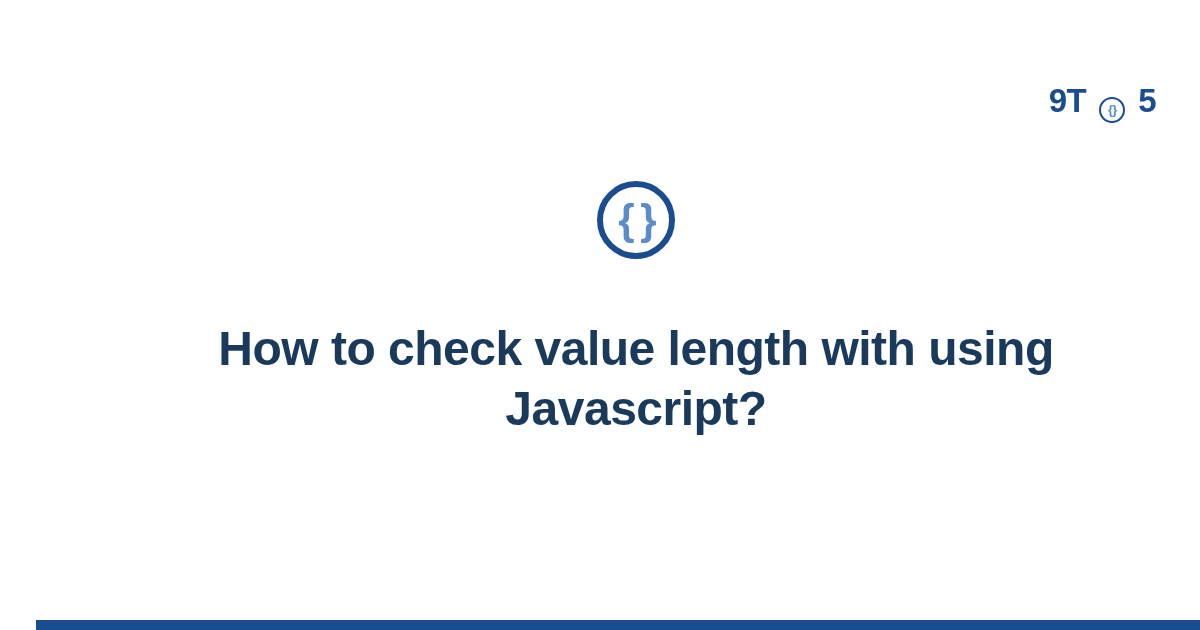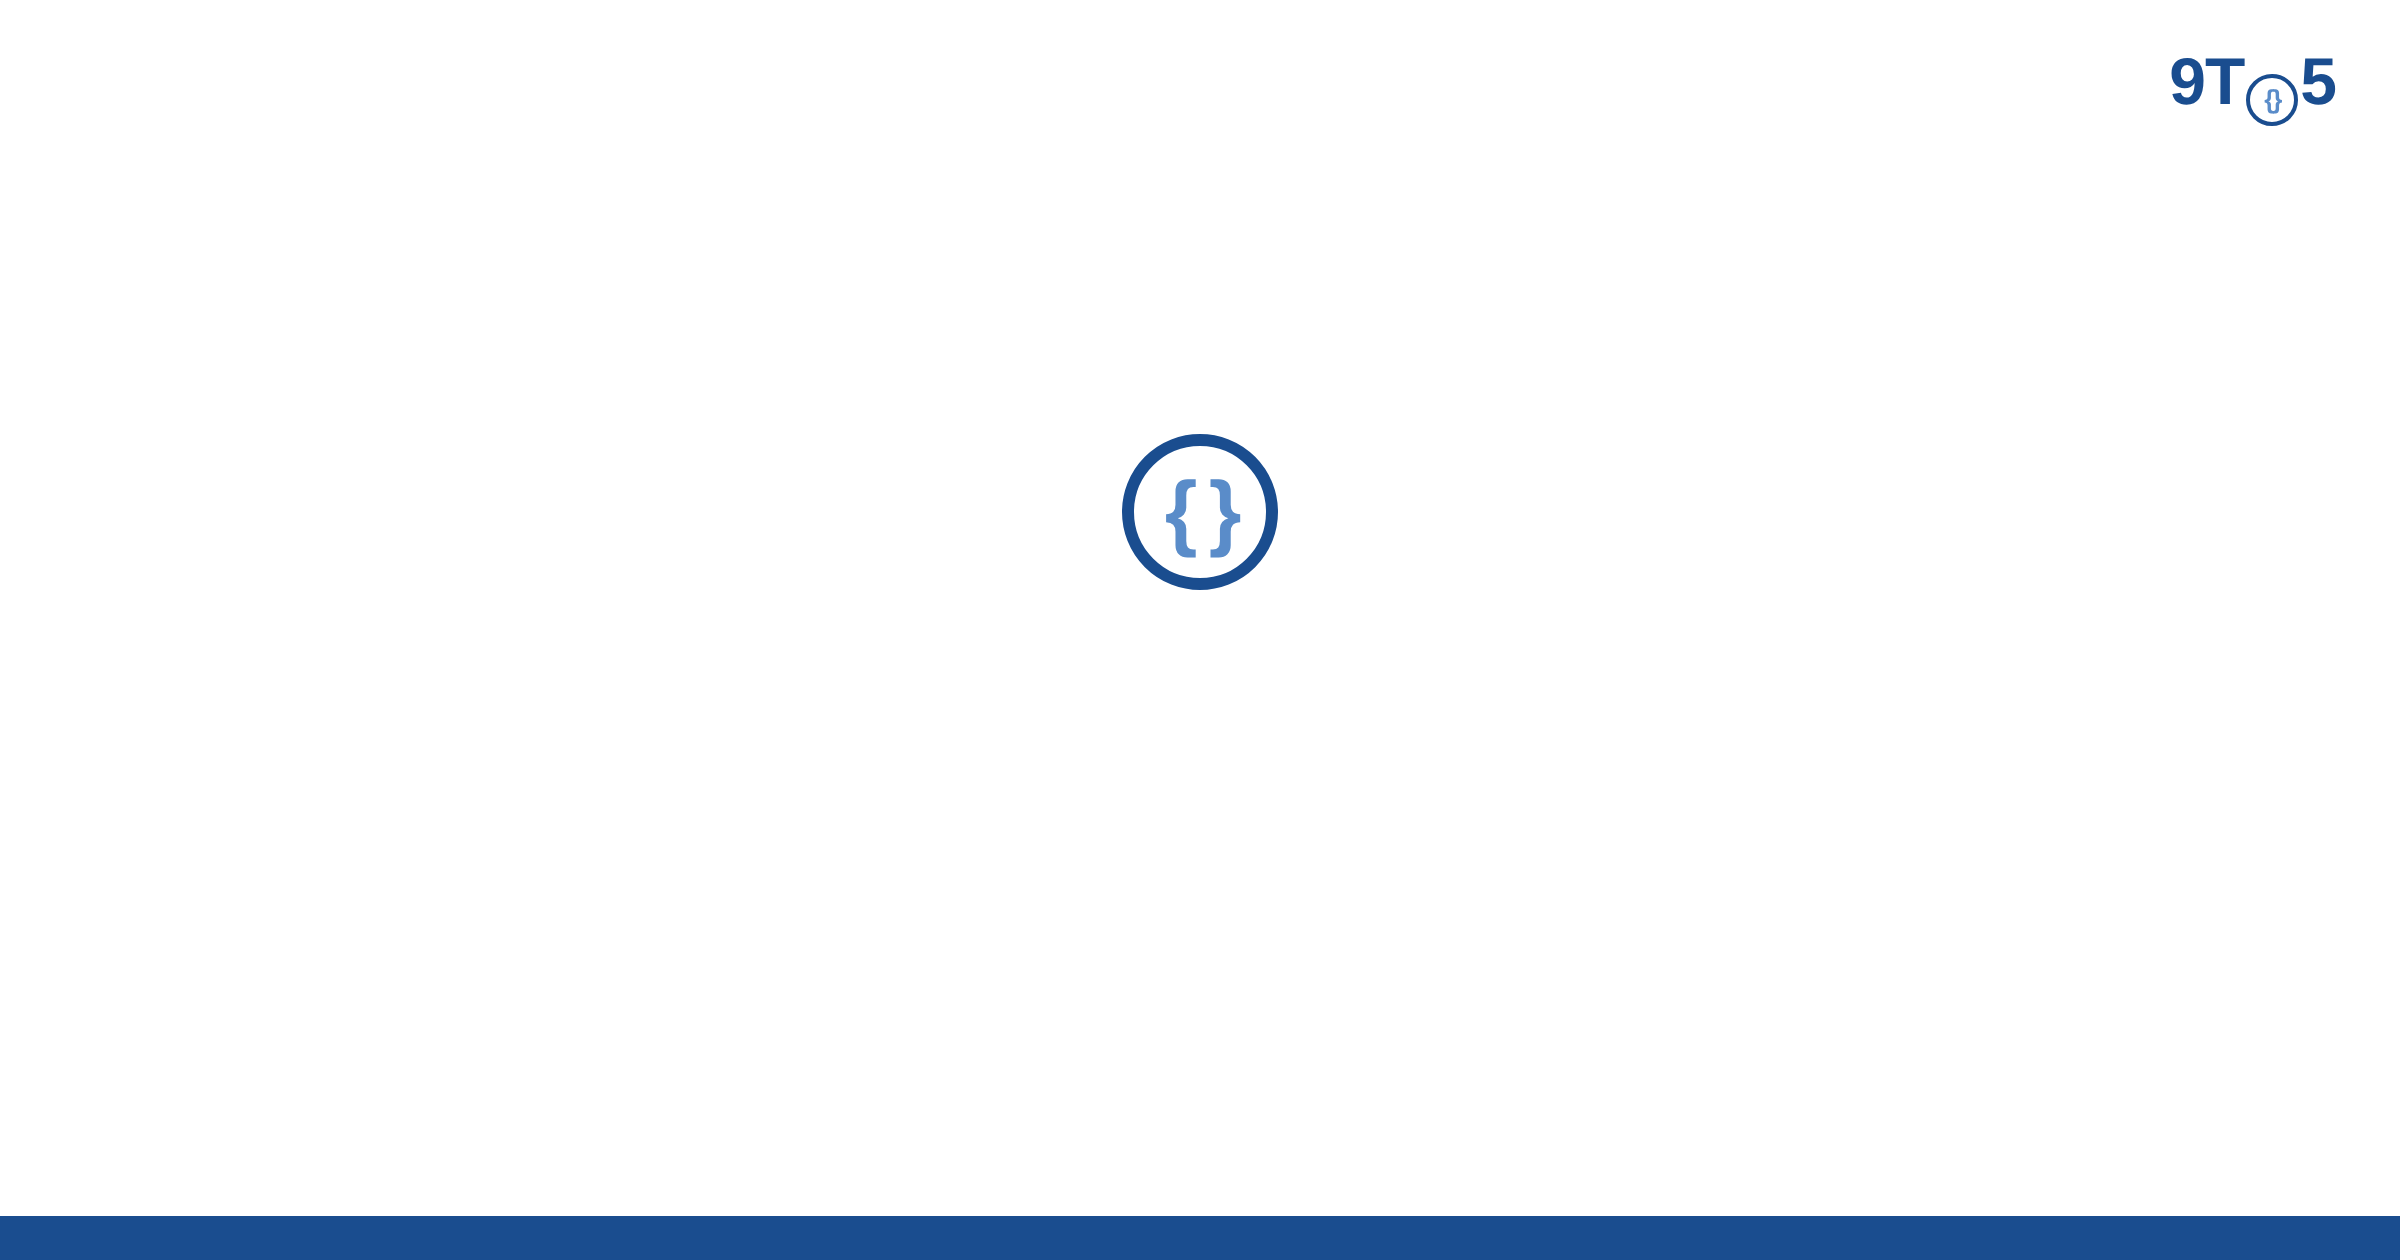--- a/index.html
+++ b/index.html
@@ -1,16 +1,16 @@
 <!DOCTYPE html>
 <html><head>
   <meta charset="utf-8">
   <style>
     * {
-      margin: 0;
+      margin: 12px;
       padding: 0;
       box-sizing: border-box;
     }
     body {
       width: 1200px;
       height: 630px;
       background: #ffffff;
       font-family: -apple-system, BlinkMacSystemFont, "Segoe UI", Helvetica, Arial, sans-serif;
       position: relative;
       overflow: hidden;
@@ -115,15 +115,16 @@
       <span class="logo-braces">{}</span>
     </span>
     <span class="logo-5">5</span>
   </div>
 </div>
 
 <div class="content">
   <div class="main-icon">
     <span class="main-braces">{ }</span>
   </div>
+  <h1 class="title">How to check value length with using Javascript?</h1>
 </div>
 
 <div class="bottom-bar"></div>
 
 </body></html>

